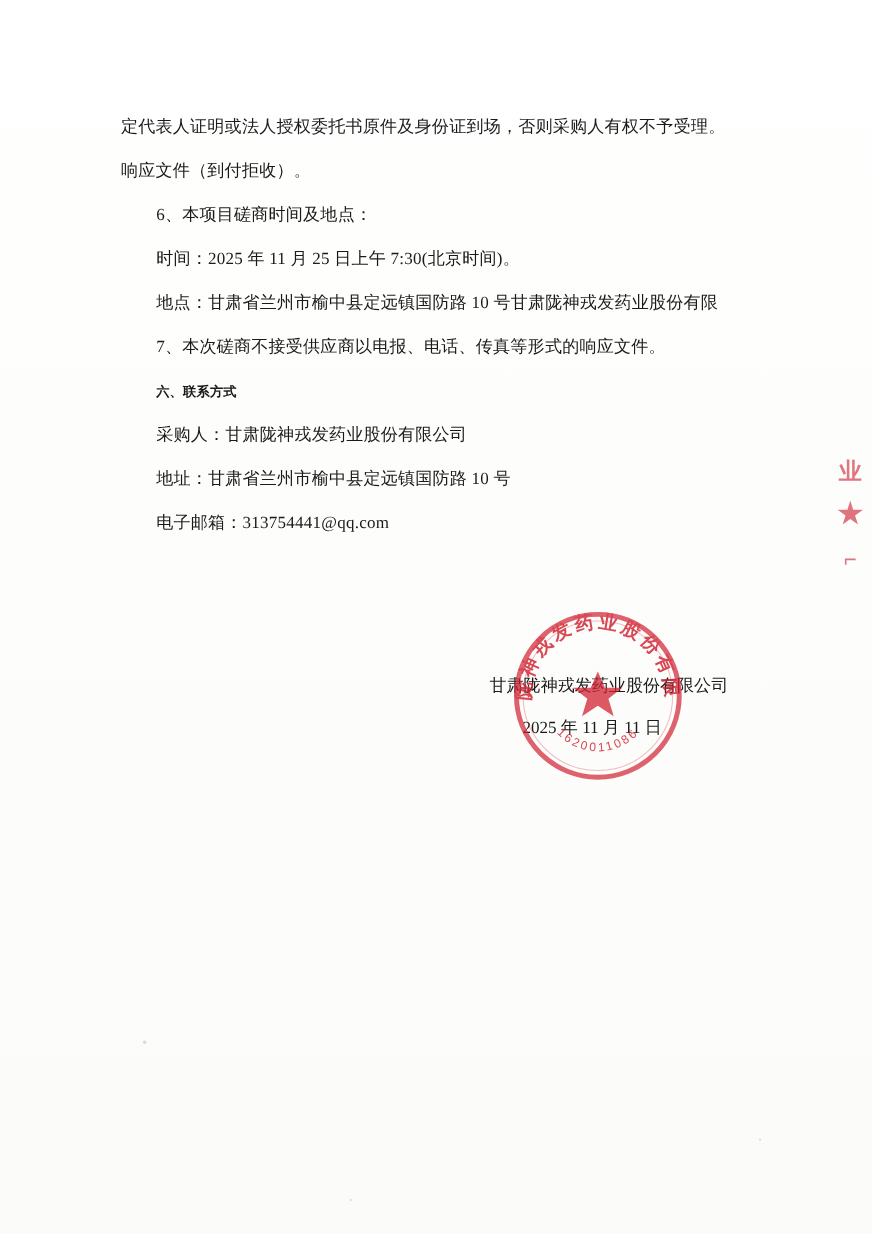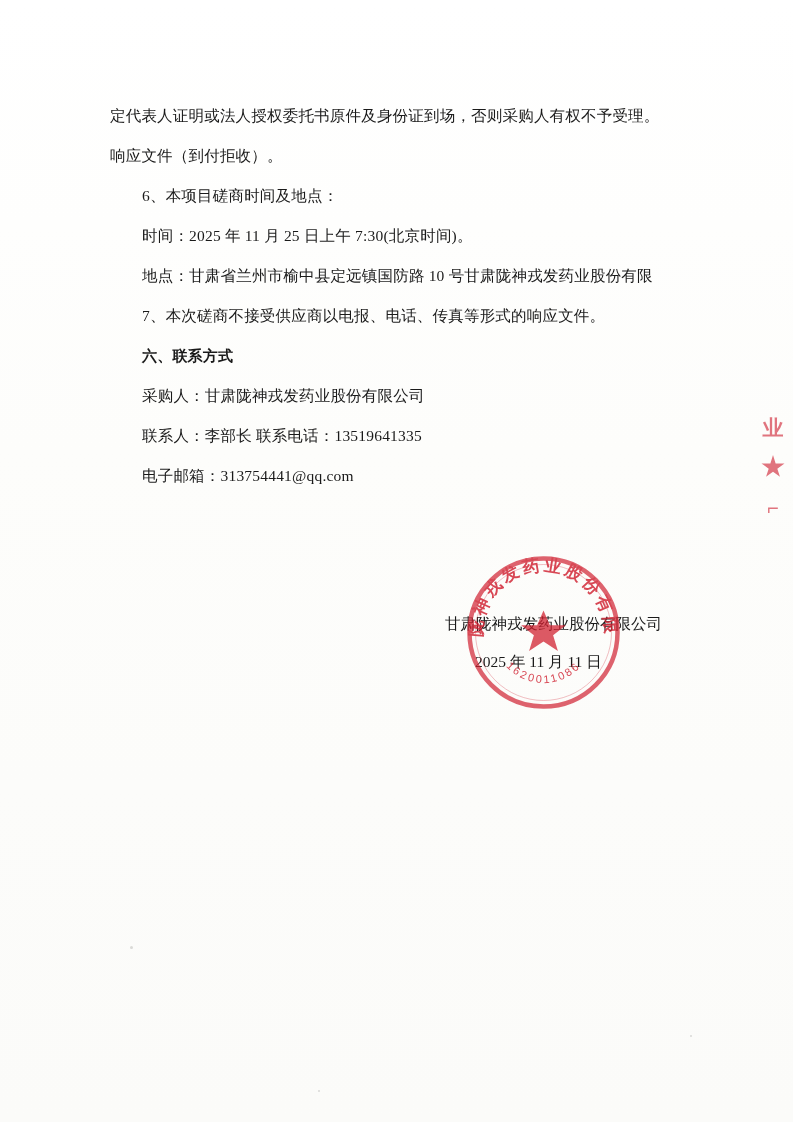--- a/index.html
+++ b/index.html
@@ -38,21 +38,21 @@
     line-height: 40px;
     letter-spacing: 0.2px;
     white-space: nowrap;
   }
   .indent {
     text-indent: 32px;
   }
   .heading {
     font-weight: bold;
     text-indent: 32px;
-    font-size: 15px;
+    font-size: 12px;
   }
   .sig-block {
     position: absolute;
     left: 445px;
     top: 605px;
     width: 260px;
     text-align: left;
   }
   .sig-line {
     font-size: 15.5px;
@@ -121,21 +121,21 @@
     <div class="line">定代表人证明或法人授权委托书原件及身份证到场，否则采购人有权不予受理。</div>
     <div class="line">响应文件（到付拒收）。</div>
     <div class="line indent">6、本项目磋商时间及地点：</div>
     <div class="line indent">时间：2025 年 11 月 25 日上午 7:30(北京时间)。</div>
     <div class="line indent">地点：甘肃省兰州市榆中县定远镇国防路 10 号甘肃陇神戎发药业股份有限</div>
     <div class="line indent">7、本次磋商不接受供应商以电报、电话、传真等形式的响应文件。</div>
 
     <div class="line heading">六、联系方式</div>
 
     <div class="line indent">采购人：甘肃陇神戎发药业股份有限公司</div>
-    <div class="line indent">联系人：李部长   联系电话：13519641335</div>
+    <div class="line indent">地址：甘肃省兰州市榆中县定远镇国防路 10 号</div>
     <div class="line indent">电子邮箱：313754441@qq.com</div>
   </div>
 
   <div class="sig-block">
     <div class="sig-line">甘肃陇神戎发药业股份有限公司</div>
     <div class="sig-line sig-date">2025 年 11 月 11 日</div>
   </div>
 
   <div class="seal">
     <svg width="163" height="163" viewBox="0 0 163 163" xmlns="http://www.w3.org/2000/svg">

